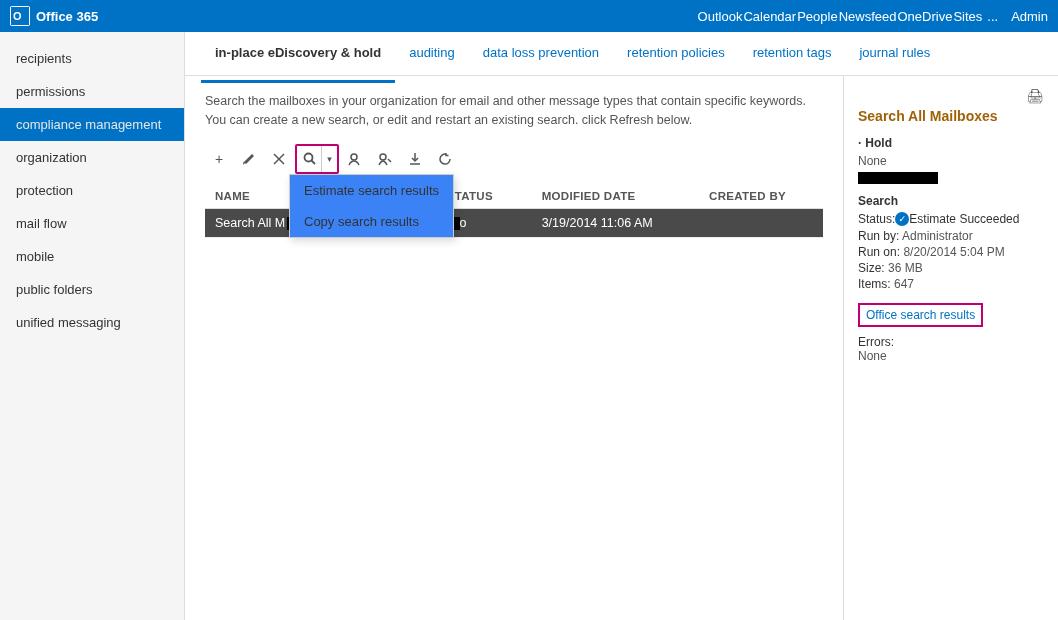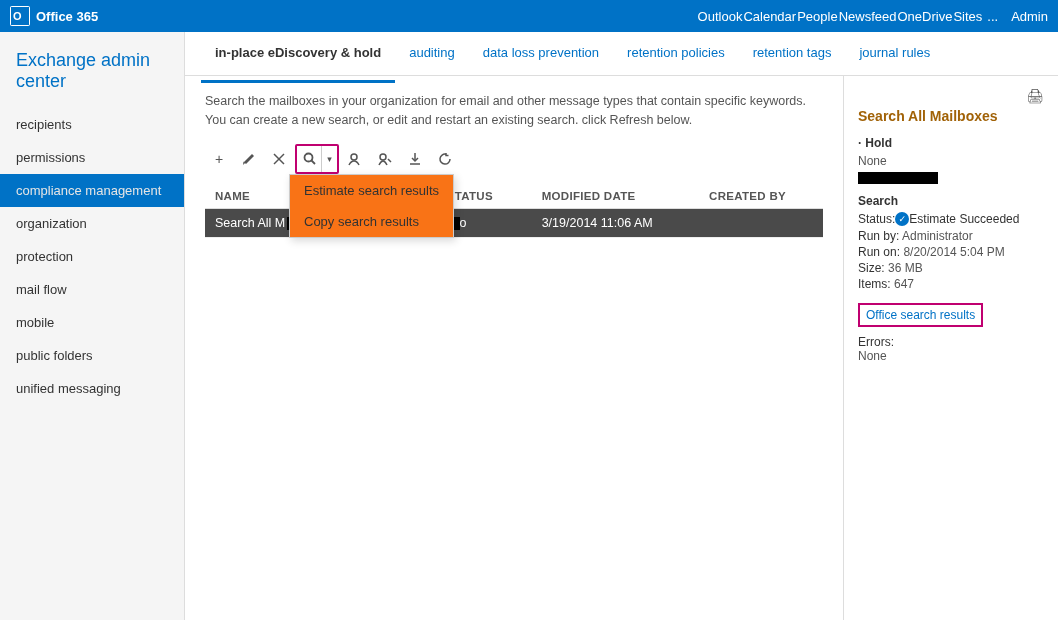--- a/index.html
+++ b/index.html
@@ -141,21 +141,21 @@
       background: transparent; cursor: pointer;
       display: flex; align-items: center; justify-content: center;
       font-size: 9px; color: #555;
     }
 
     
     .dropdown-menu {
       position: absolute;
       top: 30px;
       left: 84px;
-      background: #f97316;
+      background: #3b82f6;
       border: 1px solid #ccc;
       box-shadow: 2px 3px 8px rgba(0,0,0,0.15);
       z-index: 100;
       min-width: 160px;
     }
     .dropdown-item {
       padding: 8px 14px;
       cursor: pointer;
       font-size: 13px;
       color: #333;
@@ -274,21 +274,20 @@
     <a>OneDrive</a>
     <a>Sites</a>
     <span class="top-nav-dots">...</span>
     <span class="top-nav-admin">Admin</span>
   </div>
 </div>
 
 <div class="main-layout">
 
   <div class="sidebar">
-    <div class="sidebar-title">Exchange admin center</div>
     <div class="sidebar-item">recipients</div>
     <div class="sidebar-item">permissions</div>
     <div class="sidebar-item active">compliance management</div>
     <div class="sidebar-item">organization</div>
     <div class="sidebar-item">protection</div>
     <div class="sidebar-item">mail flow</div>
     <div class="sidebar-item">mobile</div>
     <div class="sidebar-item">public folders</div>
     <div class="sidebar-item">unified messaging</div>
   </div>

